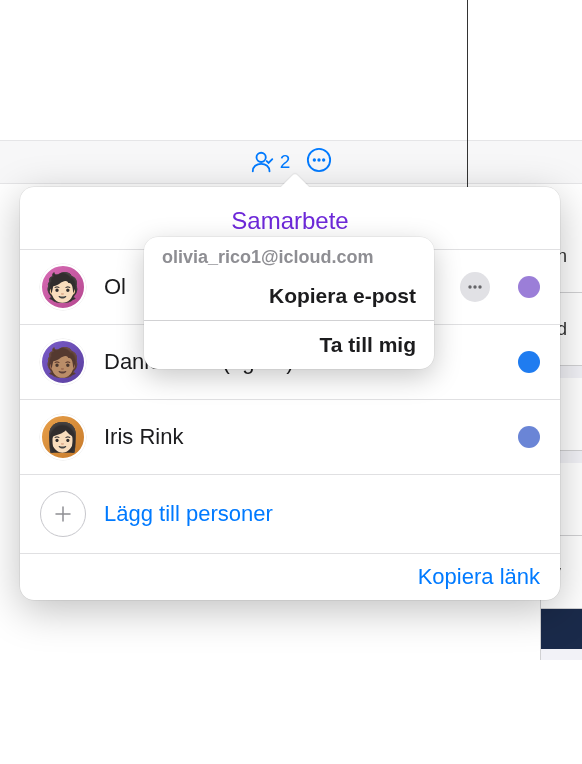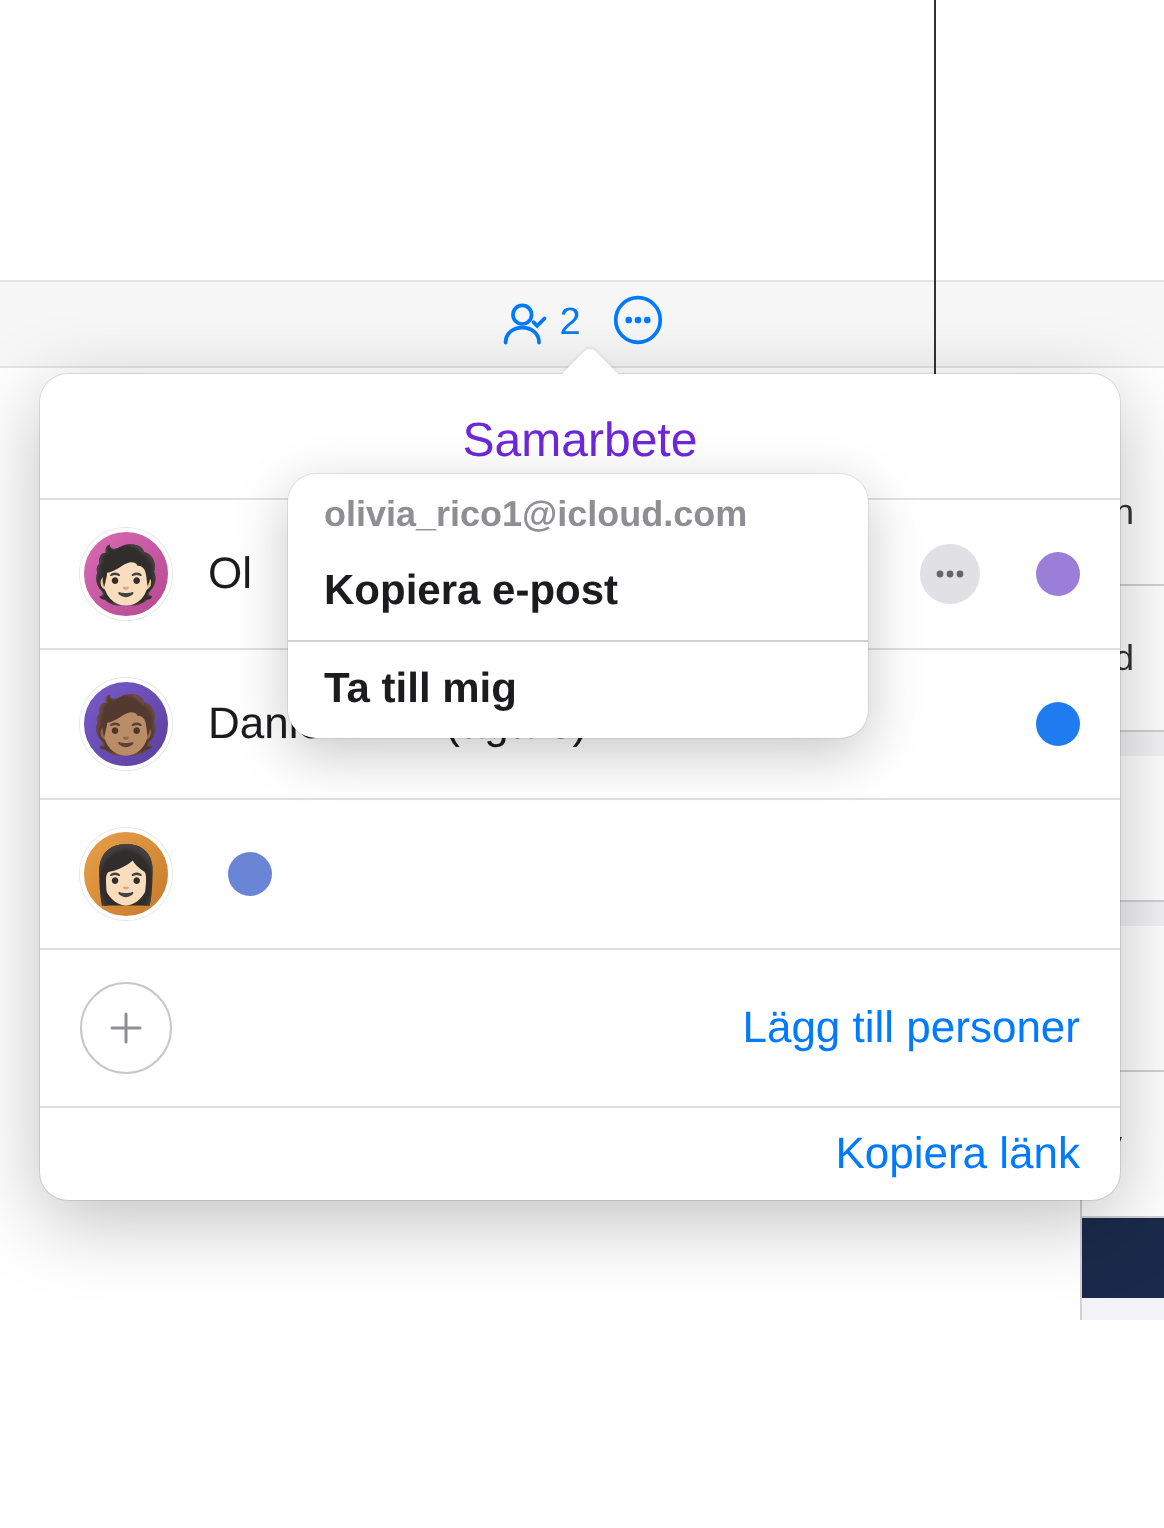--- a/index.html
+++ b/index.html
@@ -138,21 +138,20 @@
     }
     .dot-purple { background: #9b7ed8; }
     .dot-blue { background: #1f7cf0; }
     .dot-blue2 { background: #6a85d6; }
     .add-people-row {
       display: flex;
       align-items: center;
       padding: 16px 20px;
       border-top: 0.5px solid #e0e0e2;
       gap: 18px;
-      justify-content: space-between;
     }
     .plus-circle {
       width: 46px;
       height: 46px;
       border-radius: 50%;
       border: 1.5px solid #c7c7cc;
       display: flex;
       align-items: center;
       justify-content: center;
       color: #8e8e93;
@@ -191,20 +190,21 @@
       font-size: 18px;
       color: #8e8e93;
       white-space: nowrap;
       overflow: hidden;
       text-overflow: ellipsis;
     }
     .context-item {
       padding: 12px 18px;
       font-size: 21px;
       color: #1c1c1e;
+      text-align: right;
     }
     .context-divider {
       height: 0.5px;
       background: #d1d1d3;
     }
     .bg-right {
       position: absolute;
       top: 220px;
       left: 540px;
       right: 0;
@@ -286,20 +286,21 @@
         <div class="memoji">🧑🏽</div>
       </div>
     <div class="participant-name">Daniel Rink (ägare)</div>
     <div class="color-dot dot-blue"></div>
   </div>
 
   <div class="participant-row">
     <div class="avatar avatar-3">
         <div class="memoji">👩🏻</div>
       </div>
+    <div class="participant-name">Iris Rink</div>
     <div class="color-dot dot-blue2"></div>
   </div>
 
   <div class="add-people-row">
     <div class="plus-circle">
       <svg width="22" height="22" viewBox="0 0 22 22">
         <line x1="11" y1="4" x2="11" y2="18" stroke="#8e8e93" stroke-width="1.5" stroke-linecap="round"></line>
         <line x1="4" y1="11" x2="18" y2="11" stroke="#8e8e93" stroke-width="1.5" stroke-linecap="round"></line>
       </svg>
     </div>

